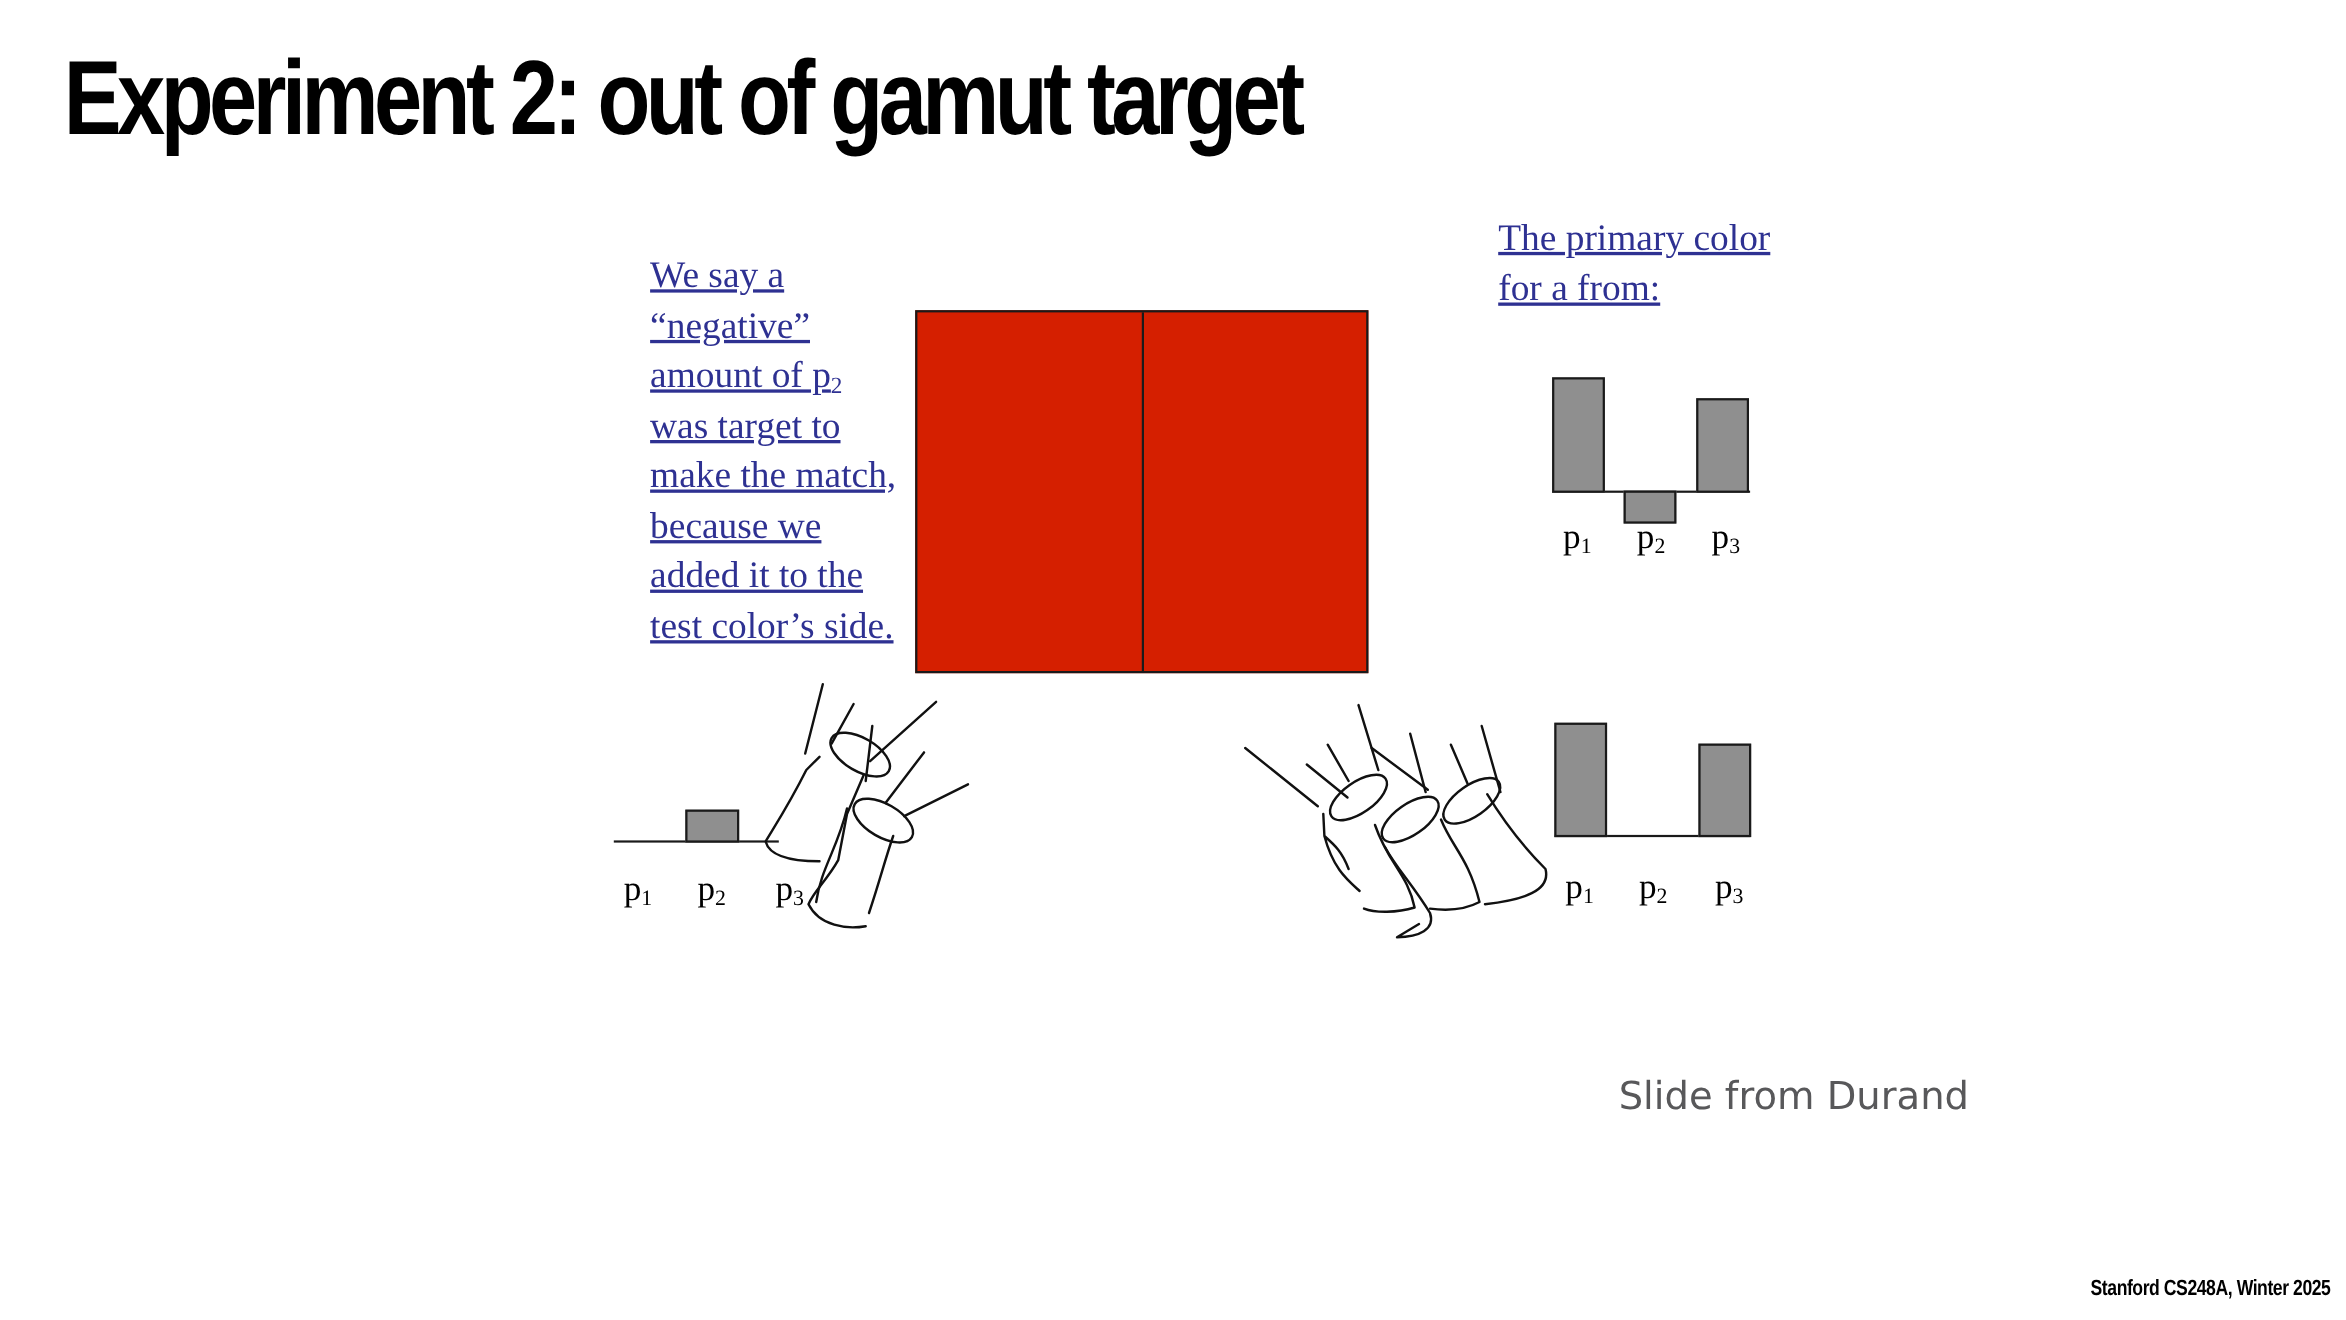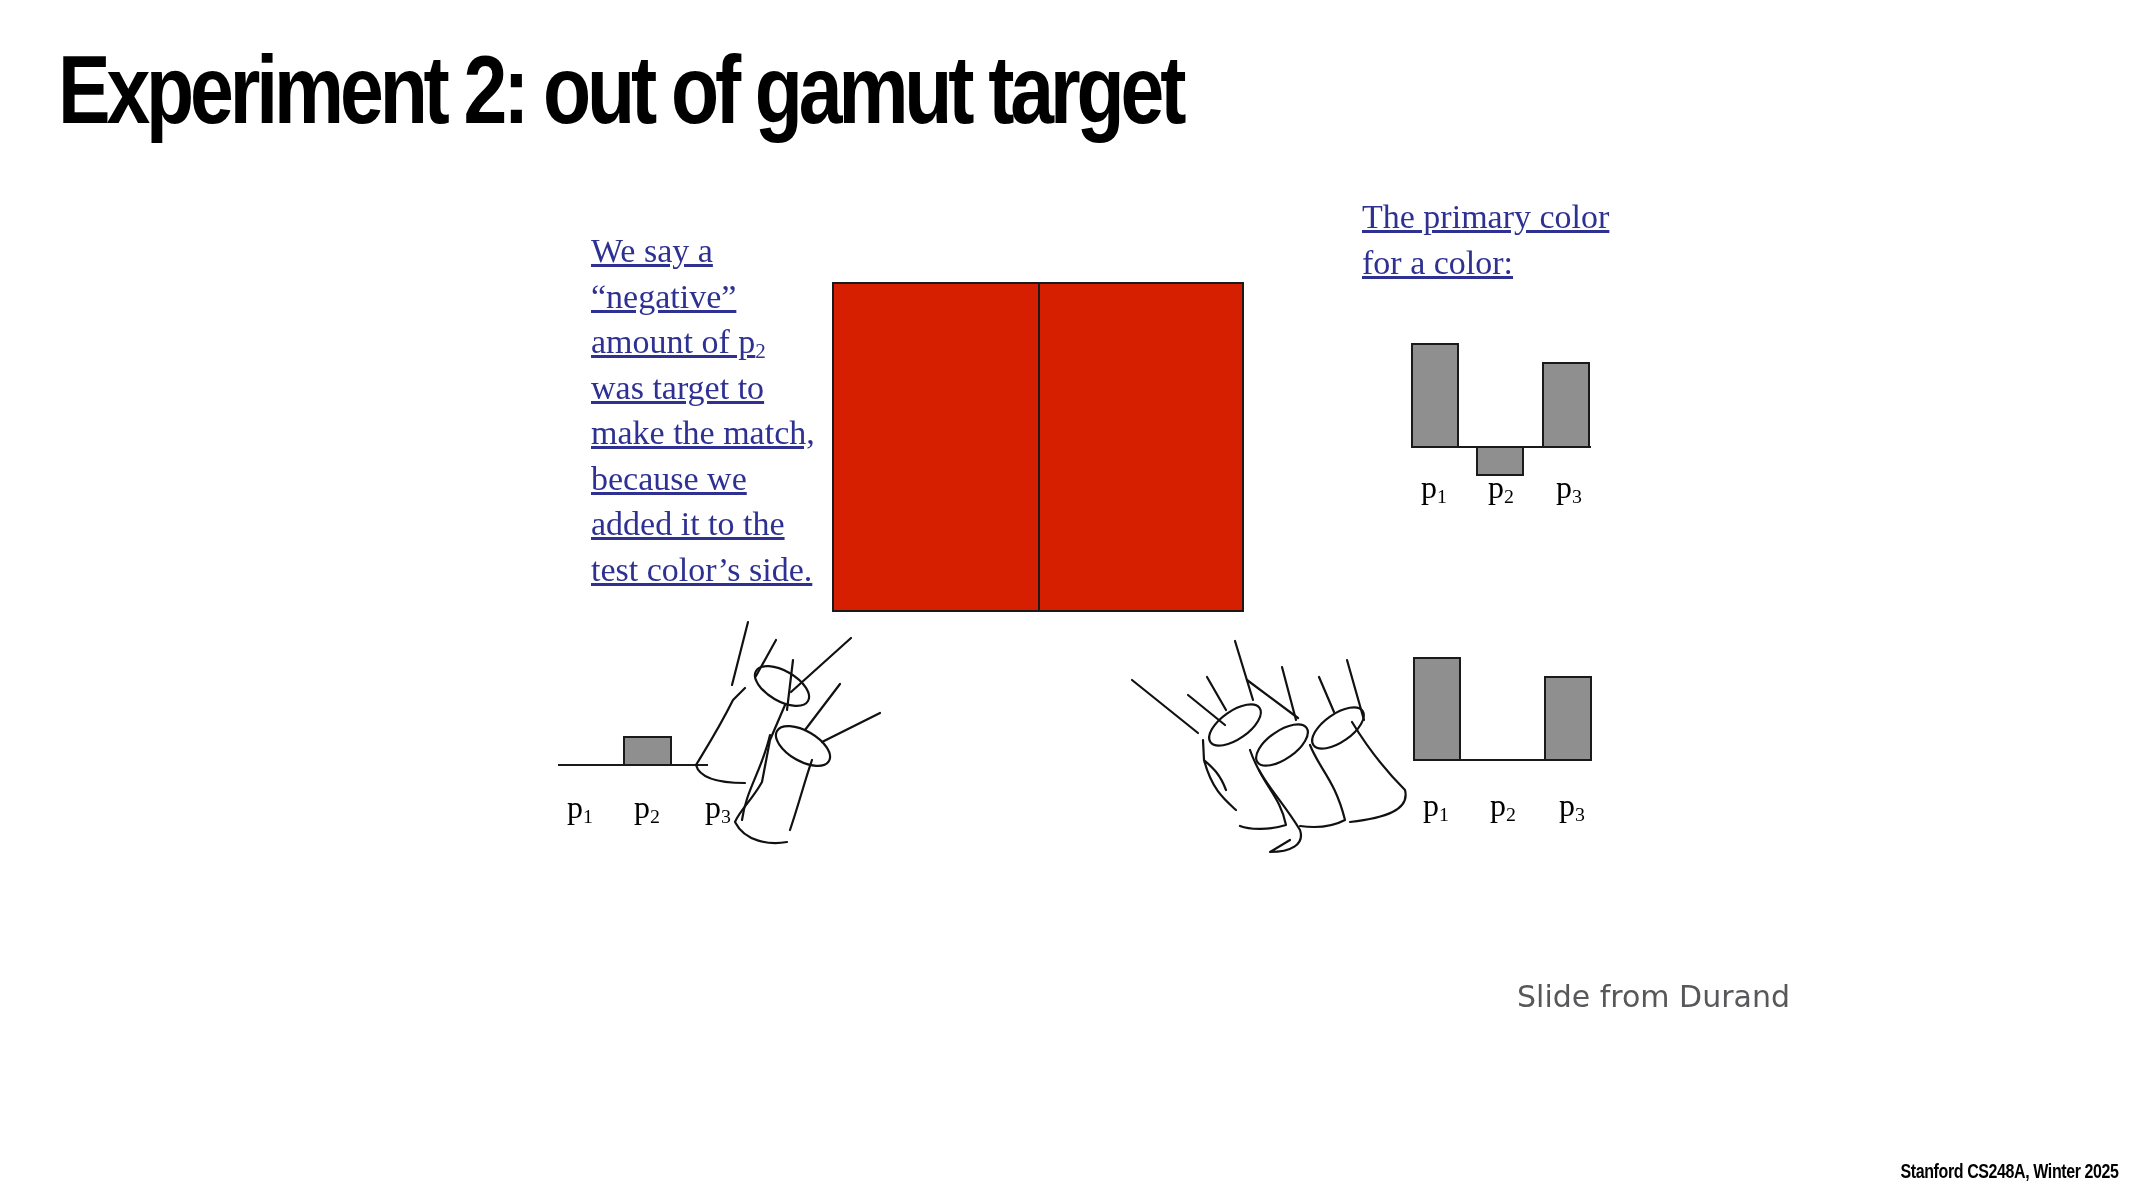--- a/index.html
+++ b/index.html
@@ -23,21 +23,21 @@
   }
   .red-divider { position: absolute; left: 204px; top: 0; width: 2px; height: 100%; background: #1a1a1a; }
   .plabel {
     position: absolute; font-family: Liberation Serif, serif; color: #000000;
     font-size: 32px; white-space: nowrap; line-height: 34px;
   }
   .bar { position: absolute; background: #8f8f8f; border: 2px solid #1a1a1a; box-sizing: border-box; }
   .baseline { position: absolute; height: 2px; background: #1a1a1a; }
   .citation {
     position: absolute; right: 343px; top: 974px; text-align: right;
-    font-family: "DejaVu Sans", sans-serif; color: #58585a; font-size: 30px; line-height: 46px;
+    font-family: "DejaVu Sans", sans-serif; color: #58585a; font-size: 35px; line-height: 46px;
   }
   .footer {
     position: absolute; right: 14px; top: 1160px;
     font-family: "Liberation Sans", sans-serif; font-weight: bold; font-size: 20px;
     color: #000; transform: scaleX(0.8); transform-origin: right top; white-space: nowrap; letter-spacing: -0.5px;
   }
   svg.sketch { position: absolute; overflow: visible; }
 </style>
 </head>
 <body>
@@ -54,21 +54,21 @@
   <span class="line">added it to the</span>
   <span class="line">test color’s side.</span>
 </div>
 
 <div class="red-panel">
   <div class="red-divider"></div>
 </div>
 
 <div class="serif-blue" style="left:1362px; top:194px;text-decoration:underline;">
   <span class="line">The primary color</span>
-  <span class="line">for a color:</span>
+  <span class="line">for a from:</span>
 </div>
 
 <div>
   <div class="baseline" style="left:1411px; top:446px; width:180px;"></div>
   <div class="bar" style="left:1411px; top:343px; width:48px; height:105px;"></div>
   <div class="bar" style="left:1476px; top:446px; width:48px; height:30px;"></div>
   <div class="bar" style="left:1542px; top:362px; width:48px; height:86px;"></div>
   <div class="plabel" style="left:1421px; top:470px;"><span>p</span><sub>1</sub></div>
   <div class="plabel" style="left:1488px; top:470px;"><span>p</span><sub>2</sub></div>
   <div class="plabel" style="left:1556px; top:470px;"><span>p</span><sub>3</sub></div>

